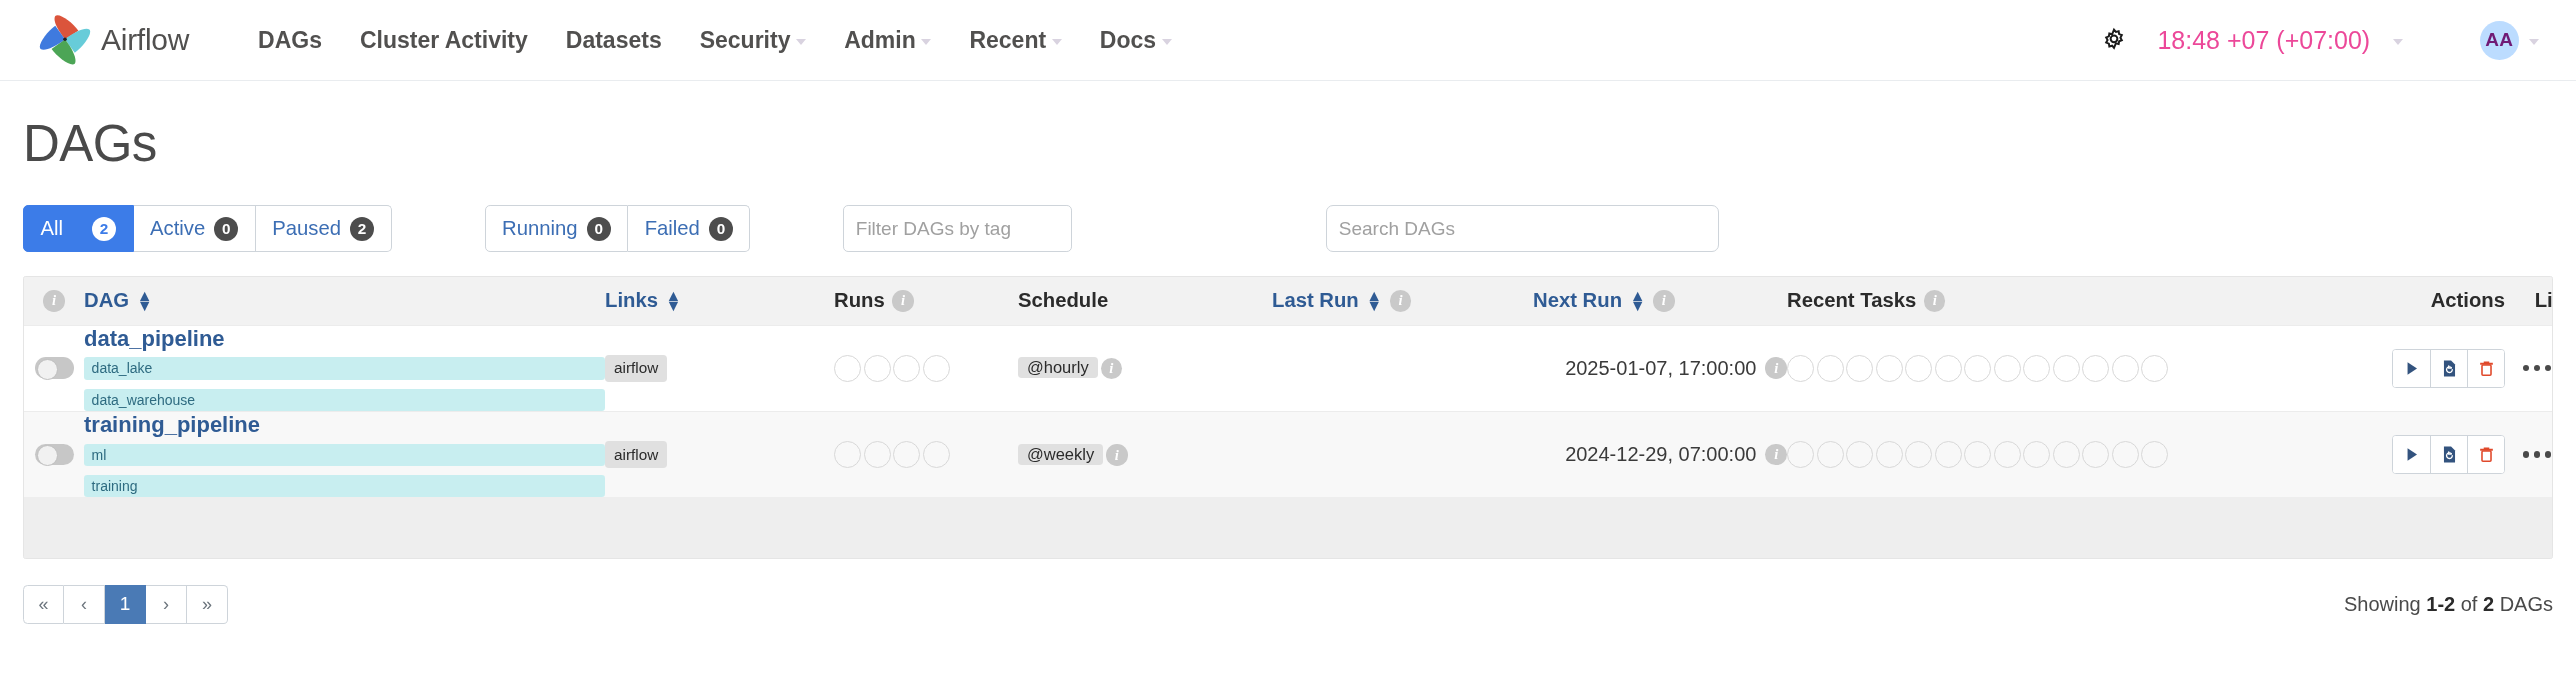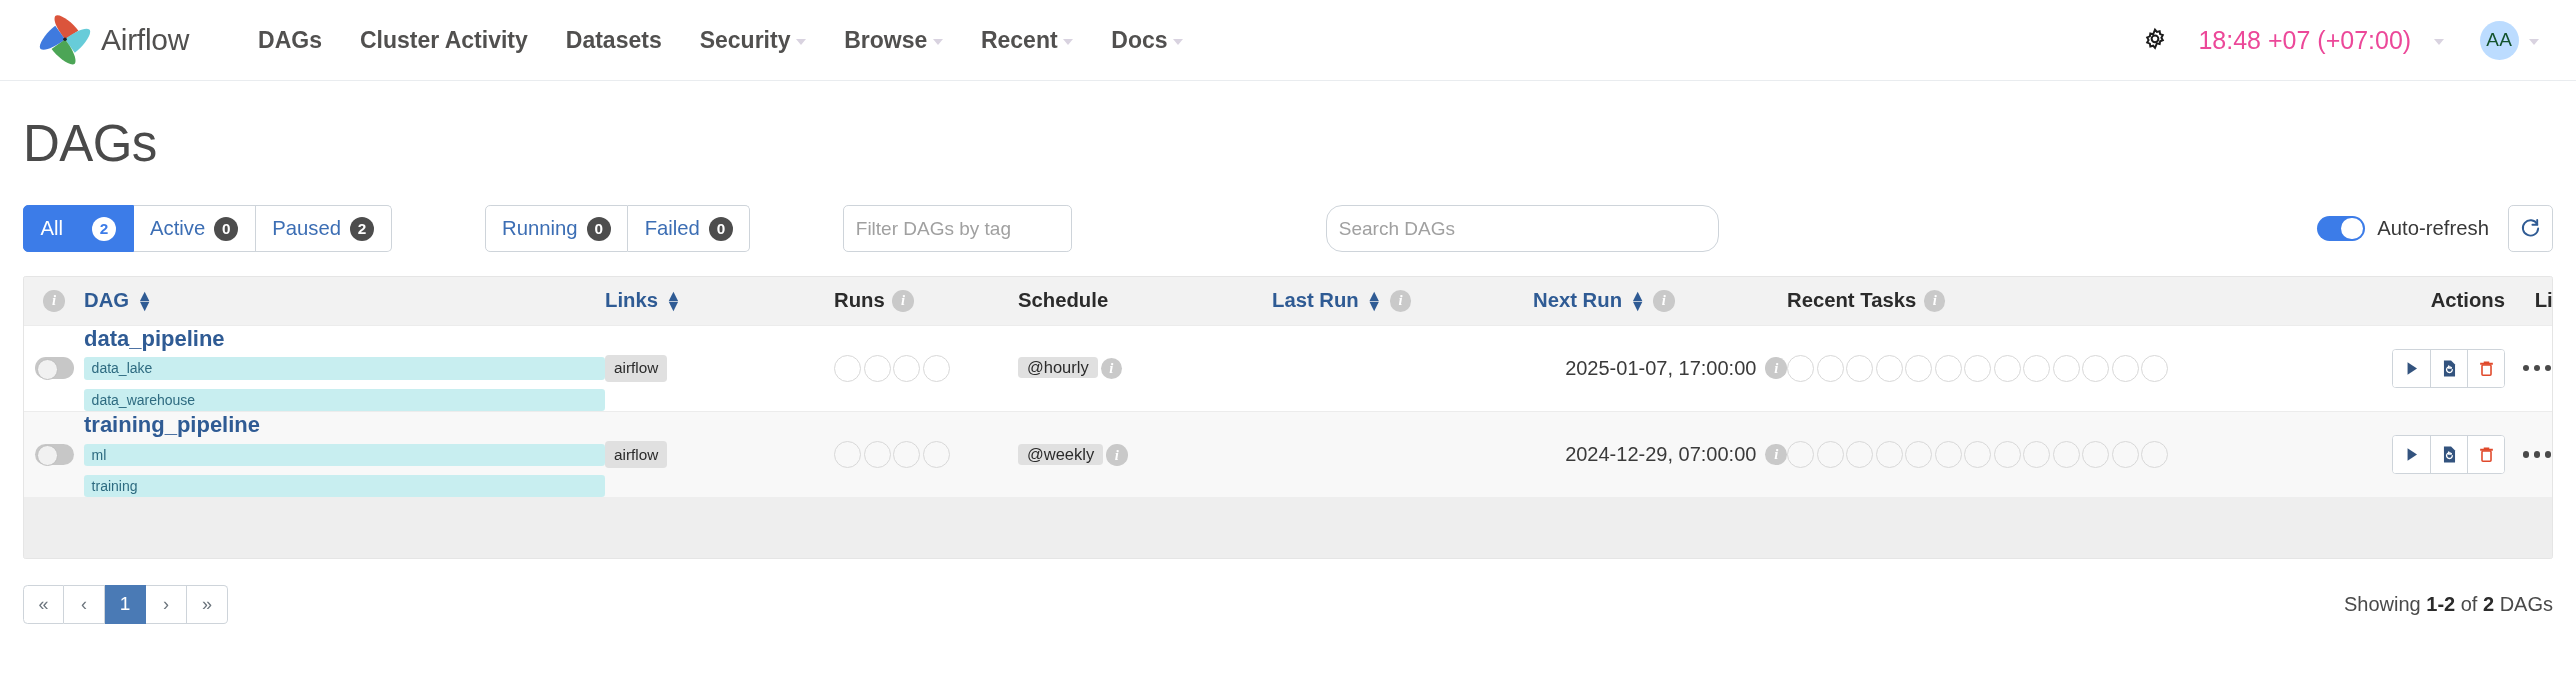--- a/index.html
+++ b/index.html
@@ -59,24 +59,25 @@
   .clock-item {
     font-size: 25px;
     color: #ec4899;
     display: flex; align-items: center; gap: 23px;
     padding: 0 12.7px; white-space: nowrap; cursor: pointer;
   }
   .avatar-item { display: flex; align-items: center; gap: 10.2px; padding: 0 9px 0 23px; cursor: pointer;}
   .avatar {
     width: 39px; height: 39px; border-radius: 50%;
     background: #bcdcff;
-    color: #14532d;
-    font-size: 19px; font-weight: normal;
+    color: #701a75;
+    font-size: 19px; font-weight: bold;
     display: flex; align-items: center; justify-content: center;
     letter-spacing: 0.3px;
+    margin-left: 41px;
   }
 
   
   .page { padding: 0 23px; }
   .page-title {
     font-size: 51px;
     color: #4a4a4a;
     font-weight: 400;
     margin: 33px 0 0 0;
     letter-spacing: -0.6px;
@@ -122,21 +123,21 @@
     border: 0.6px solid #ced4da; border-radius: 5.1px;
     background: #fff;
     display: flex; align-items: center;
     padding: 0 11.4px;
     font-size: 19px; color: #a0a0a0;
     cursor: text;
   }
   .search-input {
     margin-left: 254px;
     width: 393px; height: 47px;
-    border: 0.6px solid #ced4da; border-radius: 16px;
+    border: 0.6px solid #ced4da; border-radius: 7px;
     background: #fff;
     display: flex; align-items: center;
     padding: 0 11.4px;
     font-size: 19px; color: #a0a0a0;
     cursor: text;
   }
   .refresh-area {
     margin-left: auto;
     display: flex; align-items: center; gap: 12.7px;
   }
@@ -312,21 +313,21 @@
       <span>Cluster Activity</span>
     </div>
     <div class="nav-link">
       <span>Datasets</span>
     </div>
     <div class="nav-link">
       <span>Security</span>
       <i class="caret"></i>
     </div>
     <div class="nav-link">
-      <span>Browse</span>
+      <span>Admin</span>
       <i class="caret"></i>
     </div>
     <div class="nav-link">
       <span>Recent</span>
       <i class="caret"></i>
     </div>
     <div class="nav-link">
       <span>Docs</span>
       <i class="caret"></i>
     </div>
@@ -383,30 +384,20 @@
     </div>
 
     <div class="tag-input">
       <span>Filter DAGs by tag</span>
     </div>
 
     <div class="search-input">
       <span>Search DAGs</span>
     </div>
 
-    <div class="refresh-area">
-      <div class="switch"></div>
-      <span class="switch-label">Auto-refresh</span>
-      <div class="refresh-btn">
-        <svg width="23" height="23" viewBox="0 0 24 24" fill="none" stroke="#2f5b94" stroke-width="2" stroke-linecap="round">
-          <path d="M19 7.5A8 8 0 1 0 20 12"></path>
-          <path d="M19 3v5h-5"></path>
-        </svg>
-      </div>
-    </div>
   </div>
 
   <div class="table-wrap">
     <table>
       <colgroup>
         <col class="col-toggle">
           <col class="col-dag">
           <col class="col-owner">
           <col class="col-runs">
         <col class="col-sched">

